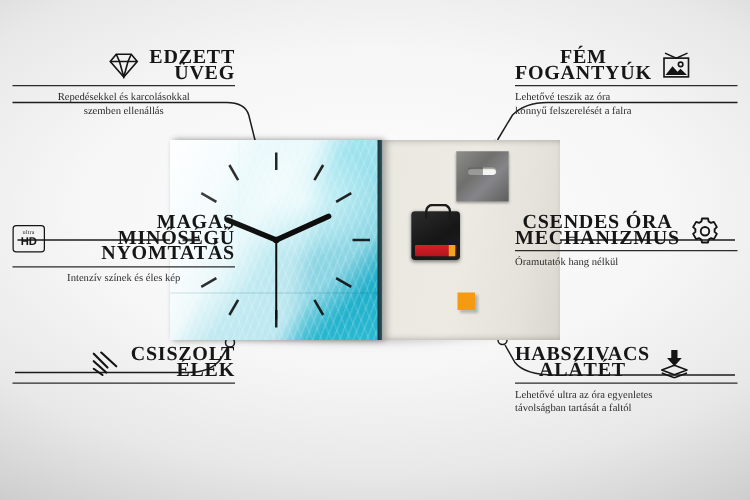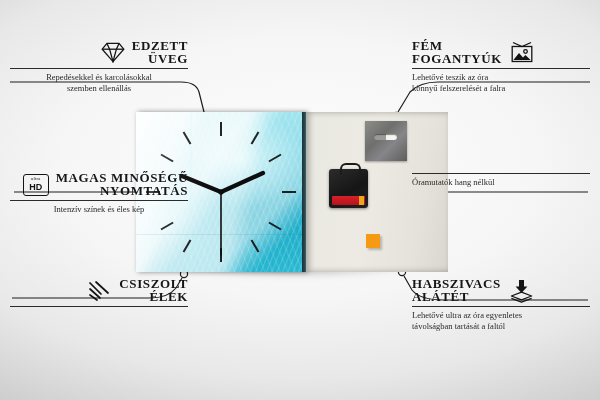--- a/index.html
+++ b/index.html
@@ -185,30 +185,30 @@
     display: flex;
     align-items: center;
     gap: 7px;
     margin-bottom: 3px;
   }
   .feature.left  .f-head { justify-content: flex-end; }
   .feature.right .f-head { flex-direction: row-reverse; justify-content: flex-end; }
 
   .f-title {
     font-family: "Liberation Serif", serif;
-    font-size: 13px;
+    font-size: 16px;
     line-height: 12.5px;
     letter-spacing: 0.6px;
     color: #161616;
     font-weight: 700;
     text-transform: uppercase;
     white-space: pre-line;
   }
   .feature.left  .f-title { text-align: right; }
-  .feature.right .f-title { text-align: left; font-family: Liberation Serif, serif; }
+  .feature.right .f-title { text-align: center; font-family: Liberation Serif, serif; }
 
   .f-rule {
     height: 1px;
     background: #2b2b2b;
     margin: 1px 0 3px 0;
   }
 
   .f-desc {
     font-family: "Liberation Serif", serif;
     font-size: 8.5px;
@@ -218,21 +218,21 @@
   }
   .feature.left  .f-desc { text-align: center; }
   .feature.right .f-desc { }
 
   .f-icon {
     flex: 0 0 auto;
     width: 26px;
     height: 24px;
     display: flex;
     align-items: center;
-    justify-content: flex-end;
+    justify-content: center;
     color: #141414;
   }
 
   
   #feat-glass   { left: 10px;  top: 40px;  }
   #feat-print   { left: 10px;  top: 172px; }
   #feat-edges   { left: 10px;  top: 278px; }
   #feat-handles { left: 412px; top: 40px;  }
   #feat-mech    { left: 412px; top: 172px; }
   #feat-foam    { left: 412px; top: 278px; }
@@ -405,20 +405,30 @@
       </span>
       <span class="f-title">FÉM
 FOGANTYÚK</span>
     </div>
     <div class="f-rule"></div>
     <div class="f-desc">Lehetővé teszik az óra
 könnyű felszerelését a falra</div>
   </div>
 
   <div class="feature right" id="feat-mech">
+    <div class="f-head">
+      <span class="f-icon">
+        <svg width="24" height="24" viewBox="0 0 24 24" fill="none" stroke="#141414" stroke-width="1.5" stroke-linejoin="round">
+          <path d="M9.6 1.8 h4.8 l0.5 2.4 1.9 1.1 2.3-0.8 2.4 4.2 -1.8 1.6 0 2.2 1.8 1.6 -2.4 4.2 -2.3-0.8 -1.9 1.1 -0.5 2.4 h-4.8 l-0.5-2.4 -1.9-1.1 -2.3 0.8 -2.4-4.2 1.8-1.6 0-2.2 -1.8-1.6 2.4-4.2 2.3 0.8 1.9-1.1 Z"></path>
+          <circle cx="12" cy="12" r="3.4"></circle>
+        </svg>
+      </span>
+      <span class="f-title">CSENDES ÓRA
+MECHANIZMUS</span>
+    </div>
     <div class="f-rule"></div>
     <div class="f-desc">Óramutatók hang nélkül</div>
   </div>
 
   <div class="feature right" id="feat-foam">
     <div class="f-head">
       <span class="f-icon">
         <svg width="25" height="24" viewBox="0 0 25 24" fill="none" stroke="#141414" stroke-width="1.3" stroke-linejoin="round">
           <path d="M10 1 h5 v6.4 h3.4 L12.5 14 L6.6 7.4 H10 Z" fill="#141414" stroke="none"></path>
           <path d="M12.5 13.2 L22.6 17 L12.5 20.8 L2.4 17 Z"></path>

